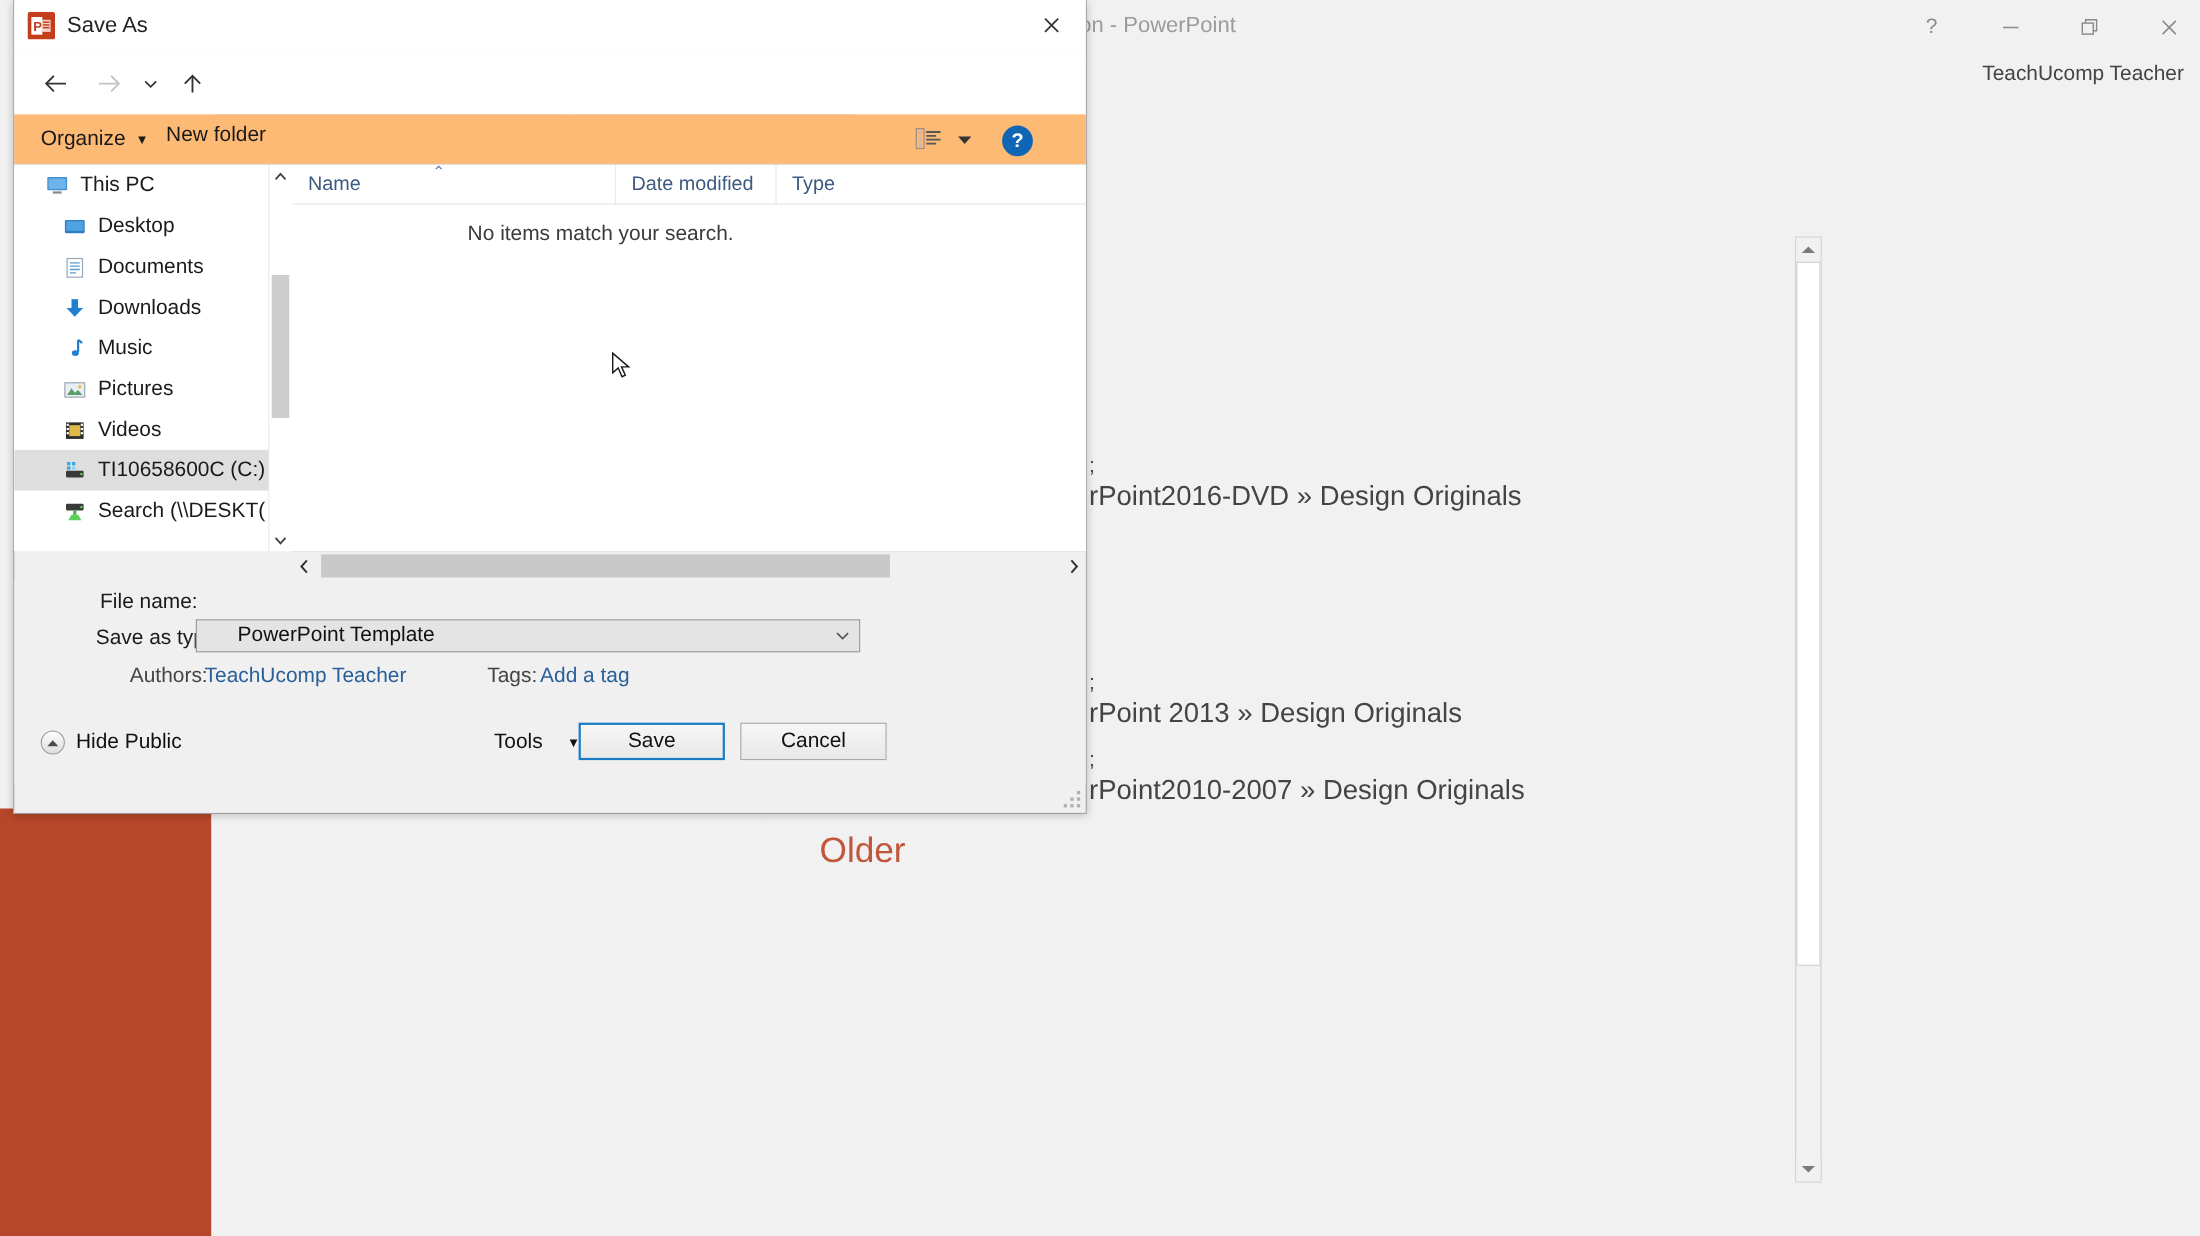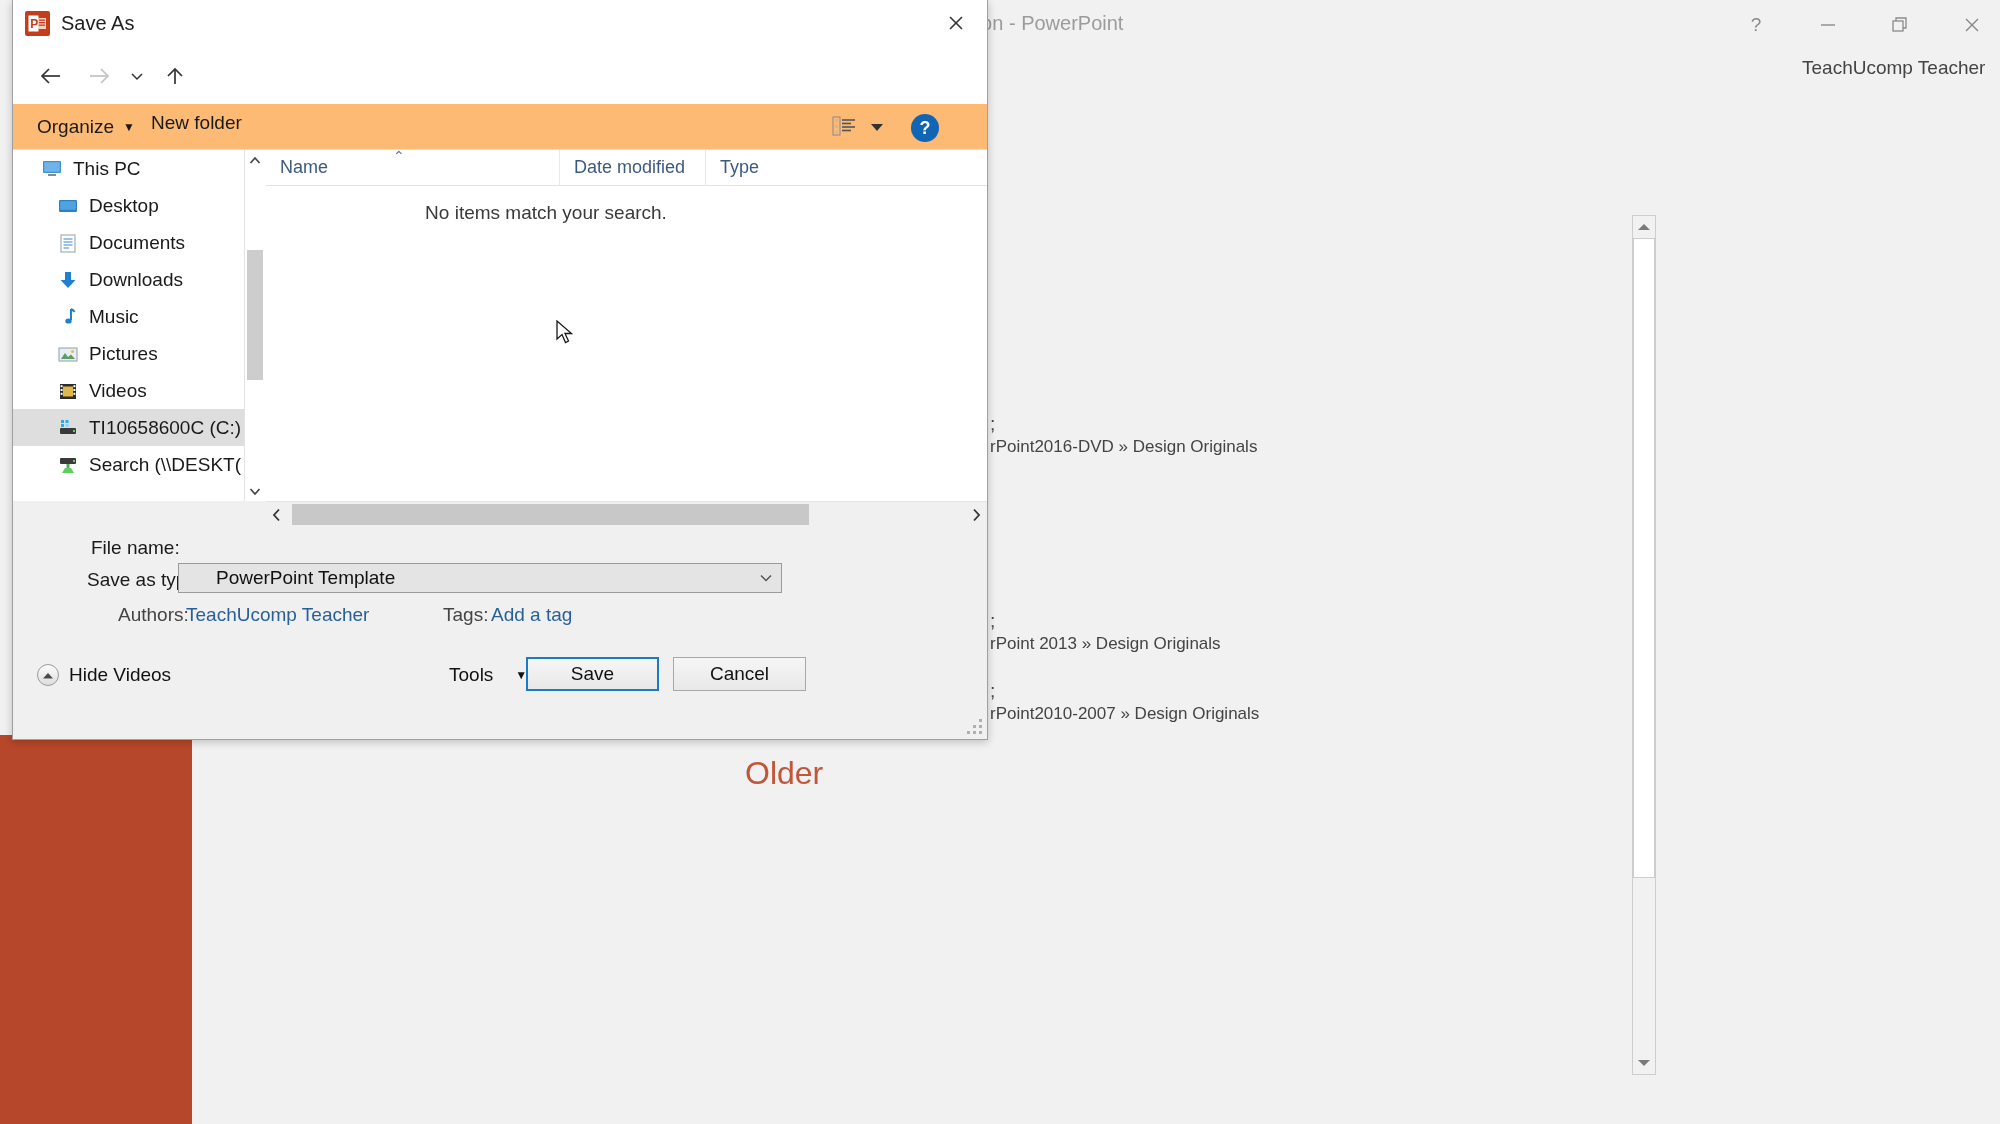--- a/index.html
+++ b/index.html
@@ -54,21 +54,21 @@
     background:#f1f1f1;
   }
   #pp-divider {
     position:absolute; left:690px; top:718px; width:1px; height:406px;
     background:#d6d6d6;
   }
 
   
   .bg-entry { position:absolute; white-space:nowrap; }
   .bg-entry .bg-sub {
-    font-size:17px; color:#444;
+    font-size:25px; color:#444;
   }
   .bg-entry .bg-tick {
     position:absolute; left:0; top:-24px;
     font-size:19px; color:#444;
   }
   #bg-e1 { left:990px; top:437px; }
   #bg-e2 { left:990px; top:634px; }
   #bg-e3 { left:990px; top:704px; }
 
   #bg-older {
@@ -711,21 +711,21 @@
 
     <div class="form-label" id="lbl-tags">Tags:</div>
     <div id="val-tags">Add a tag</div>
 
     <div id="btn-hidefolders">
       <span id="hidefolders-ico">
         <svg width="12" height="9" viewBox="0 0 12 9">
             <polygon points="6,2 11,7.5 1,7.5" fill="#4a4a4a"></polygon>
           </svg>
       </span>
-      <span>Hide Videos</span>
+      <span>Hide Public</span>
     </div>
 
     <div id="btn-tools">
       <span>Tools</span>
       <span style="font-size:12px;">▼</span>
     </div>
 
     <div class="dlg-btn" id="btn-save">Save</div>
     <div class="dlg-btn" id="btn-cancel">Cancel</div>
   </div>

